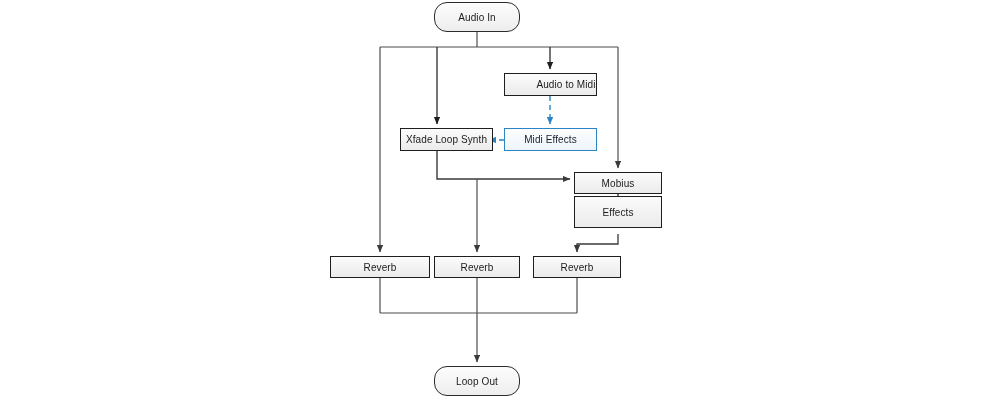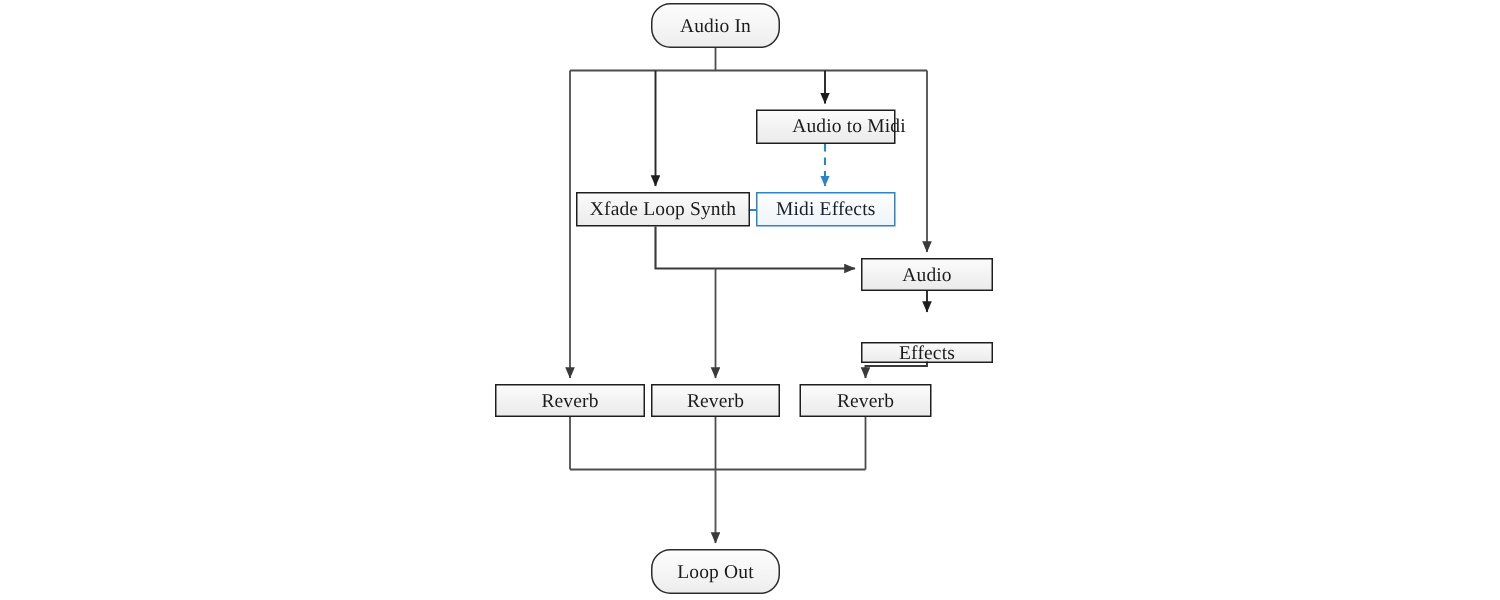--- a/index.html
+++ b/index.html
@@ -22,28 +22,27 @@
     width: 1000px;
     height: 400px;
   }
   .node {
     position: absolute;
     box-sizing: border-box;
     display: flex;
     align-items: center;
     justify-content: center;
     text-align: center;
-    font-size: 13px;
+    font-size: 10px;
     color: #1b1b1b;
     letter-spacing: 0.1px;
     line-height: 1.1;
     background: linear-gradient(180deg, #fbfbfb 0%, #f2f2f2 55%, #ebebeb 100%);
     border: 1.3px solid #1e1e1e;
     z-index: 3;
-    font-family: Liberation Serif, serif;
   }
   .node.terminator {
     border-radius: 13px;
     background: linear-gradient(180deg, #fcfcfc 0%, #f4f4f4 60%, #ededed 100%);
     border: 1.4px solid #2b2b2b;
   }
   .node.accent {
     border: 1.4px solid #2b84c4;
     background: linear-gradient(180deg, #fcfdfe 0%, #f4f8fb 60%, #eef5fa 100%);
     color: #15212b;
@@ -110,29 +109,29 @@
   </div>
 
   <div class="node" style="left:504px; top:73px; width:93px; height:23px;padding-left:31px;">
     <span class="node-label">Audio to Midi</span>
   </div>
 
   <div class="node accent" style="left:504px; top:128px; width:93px; height:23px;align-items:center;">
     <span class="node-label">Midi Effects</span>
   </div>
 
-  <div class="node" style="left:384px; top:128px; width:116px; height:23px;text-align:center;">
+  <div class="node" style="left:400px; top:128px; width:93px; height:23px;text-align:center;">
     <span class="node-label">Xfade Loop Synth</span>
   </div>
 
   <div class="node" style="left:574px; top:172px; width:88px; height:22px;">
-    <span class="node-label">Audio</span>
+    <span class="node-label">Mobius</span>
   </div>
 
-  <div class="node" style="left:574px; top:228px; width:88px; height:14px;">
+  <div class="node" style="left:574px; top:196px; width:88px; height:32px;">
     <span class="node-label">Effects</span>
   </div>
 
   <div class="node" style="left:330px; top:256px; width:100px; height:22px;">
     <span class="node-label">Reverb</span>
   </div>
 
   <div class="node" style="left:434px; top:256px; width:86px; height:22px;">
     <span class="node-label">Reverb</span>
   </div>

